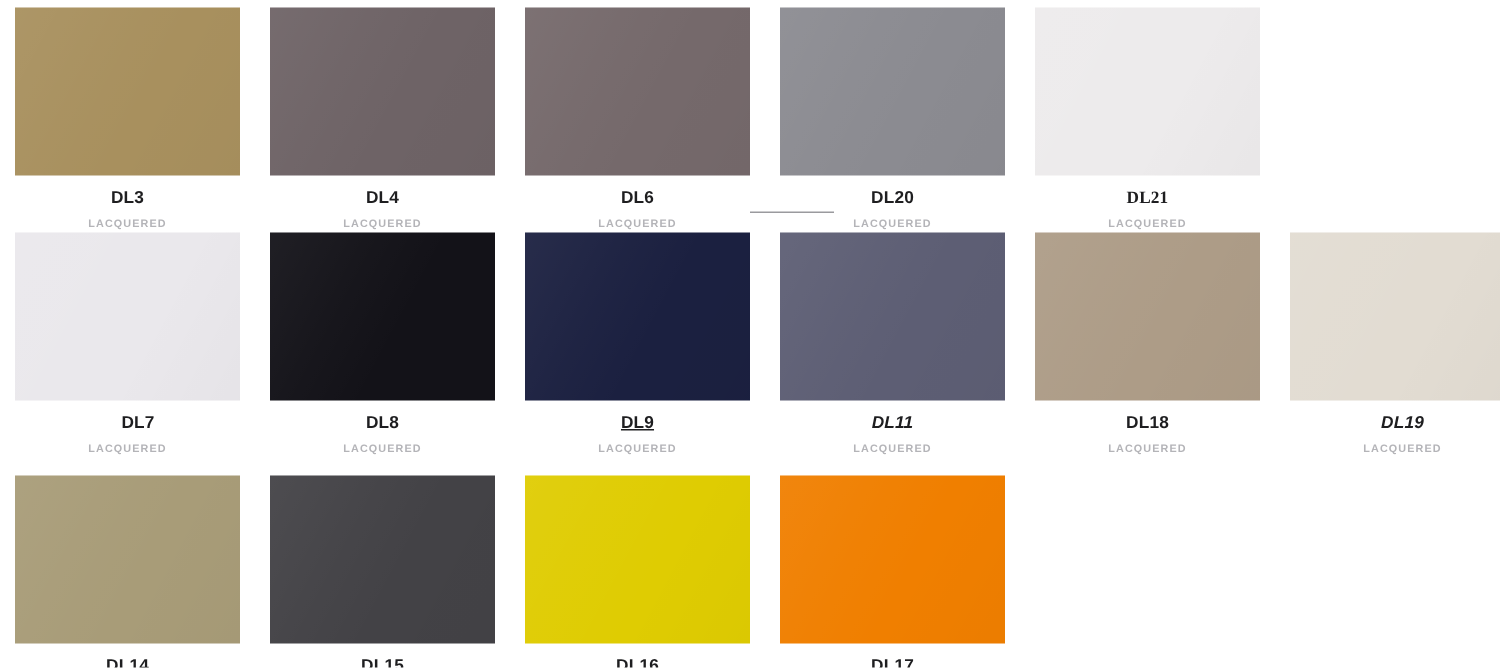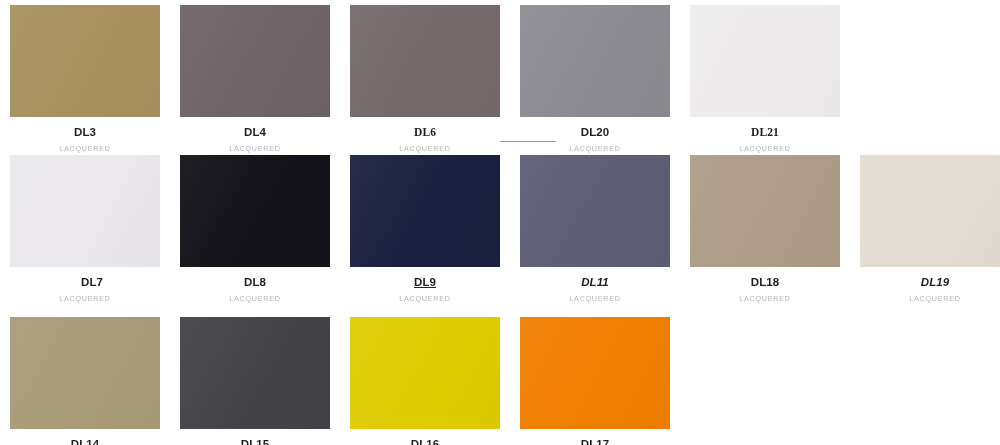--- a/index.html
+++ b/index.html
@@ -63,21 +63,21 @@
     font-weight: bold;
     color: #1e1e20;
     letter-spacing: 0.1px;
     line-height: 13px;
     text-align: center;
   }
 
   .swatch-finish {
     margin-top: 5px;
     font-size: 7.2px;
-    font-weight: normal;
+    font-weight: bold;
     color: #b4b4b8;
     letter-spacing: 0.75px;
     line-height: 9px;
     text-align: center;
     text-transform: uppercase;
   }
 
   
   .selection-underline {
     position: absolute;
@@ -95,21 +95,21 @@
         <div class="swatch-name" style="color: rgb(30, 30, 32);">DL3</div>
         <div class="swatch-finish" style="color: rgb(180, 180, 184);">LACQUERED</div>
       </div>
       <div class="swatch-cell">
         <div class="swatch-chip" style="background: rgb(110, 99, 102);"></div>
         <div class="swatch-name" style="color: rgb(30, 30, 32);">DL4</div>
         <div class="swatch-finish" style="color: rgb(180, 180, 184);">LACQUERED</div>
       </div>
       <div class="swatch-cell">
         <div class="swatch-chip" style="background: rgb(117, 105, 107);"></div>
-        <div class="swatch-name" style="color: rgb(30, 30, 32); font-family: Liberation Serif, serif;">DL6</div>
+        <div class="swatch-name" style="color: rgb(30, 30, 32);">DL6</div>
         <div class="swatch-finish" style="color: rgb(180, 180, 184);">LACQUERED</div>
       </div>
       <div class="swatch-cell">
         <div class="swatch-chip" style="background: rgb(139, 139, 145);"></div>
         <div class="swatch-name" style="color: rgb(30, 30, 32);">DL20</div>
         <div class="swatch-finish" style="color: rgb(180, 180, 184);">LACQUERED</div>
       </div>
       <div class="swatch-cell">
         <div class="swatch-chip" style="background: rgb(237, 235, 236);"></div>
         <div class="swatch-name" style="color: rgb(30, 30, 32); font-family: Liberation Serif, serif;">DL21</div>

